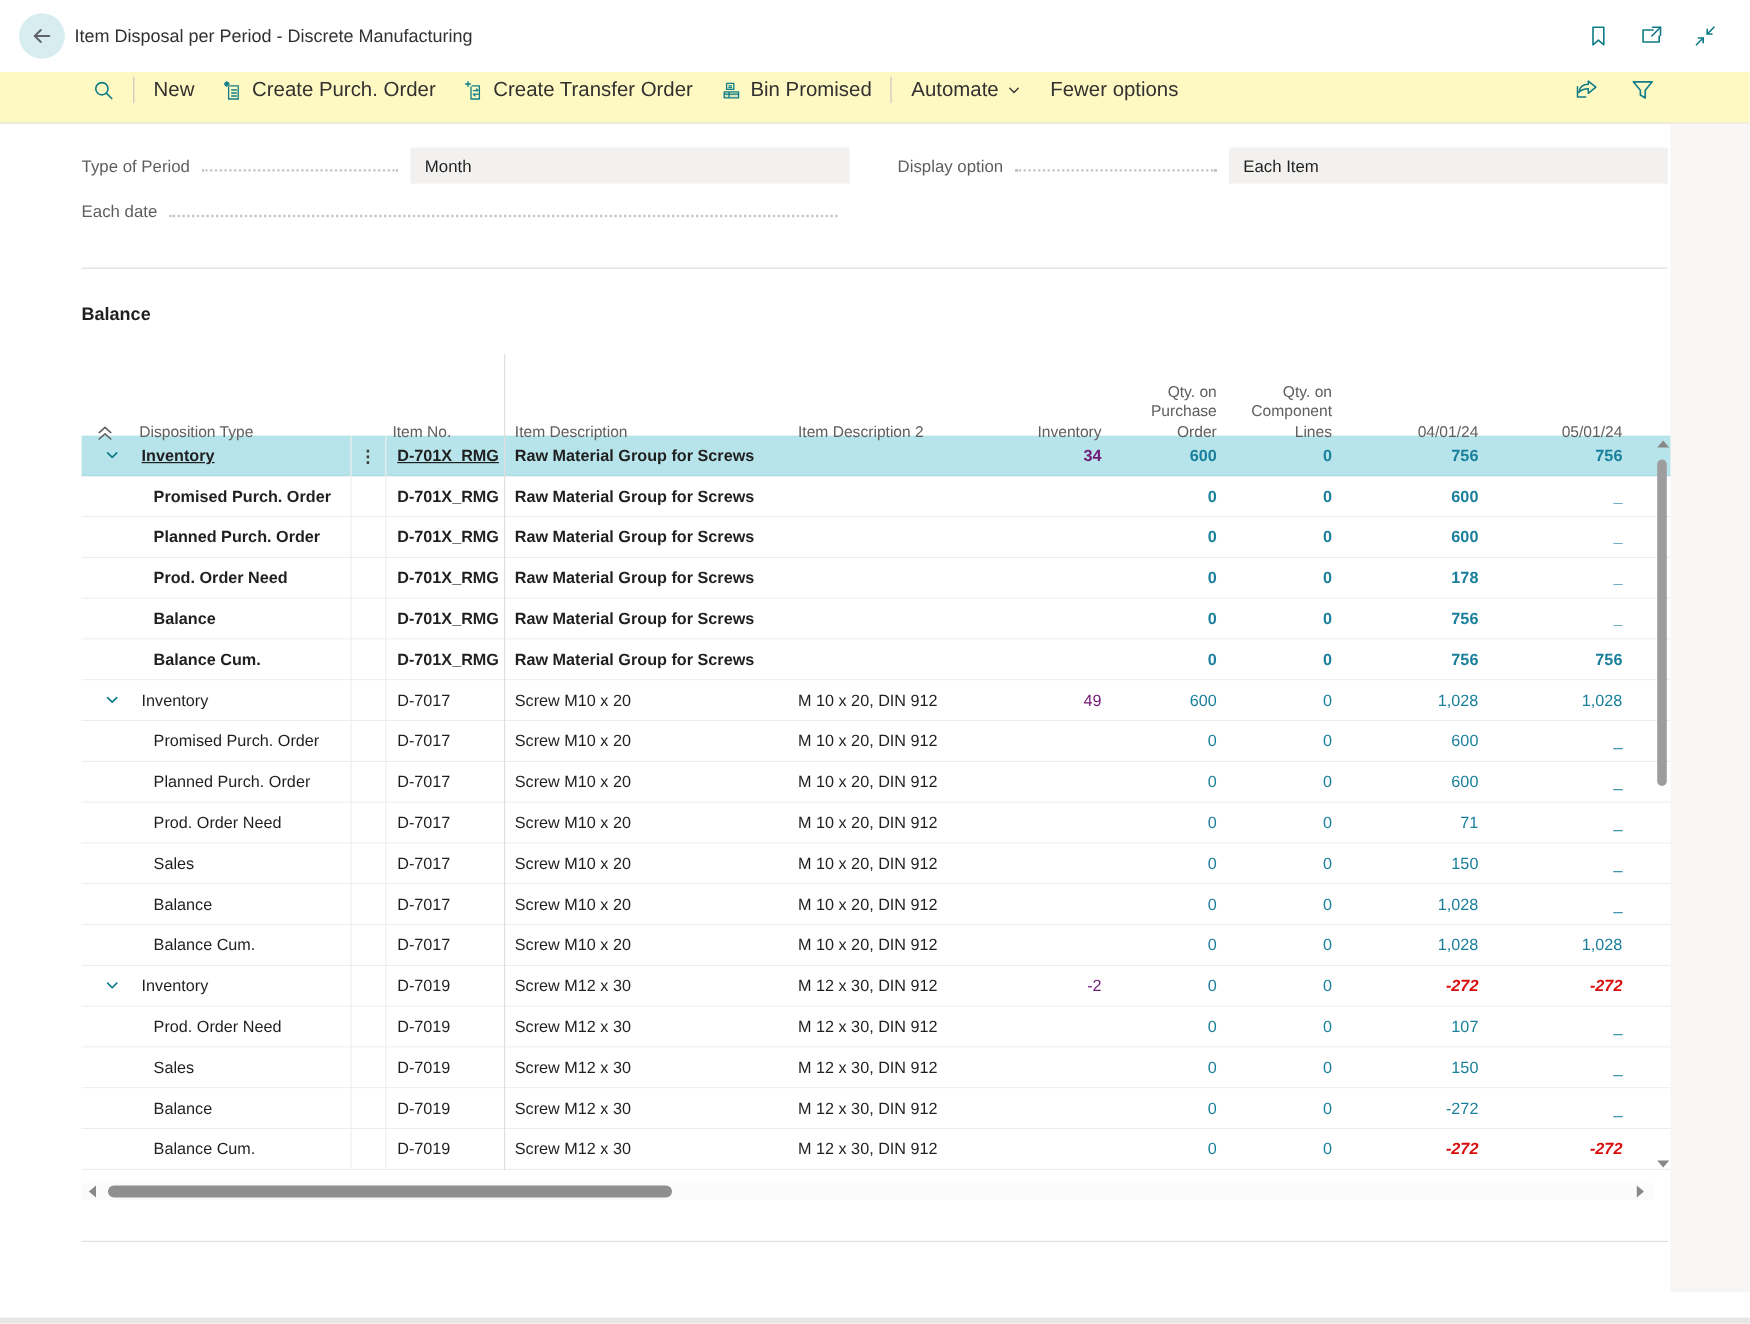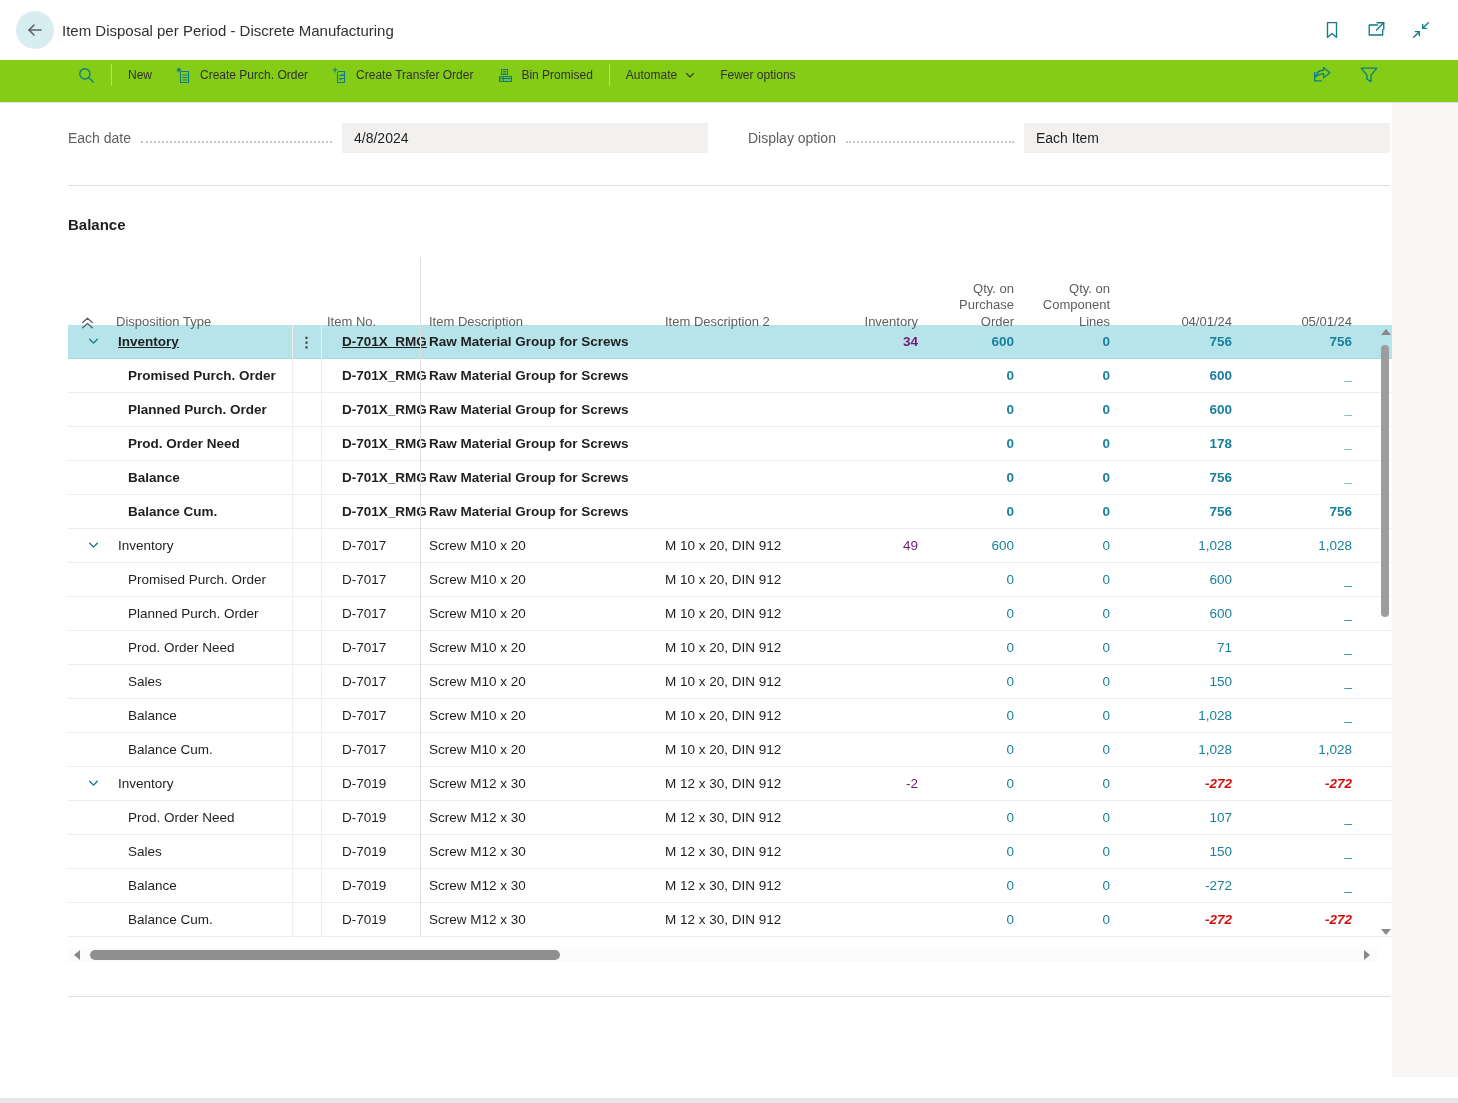--- a/index.html
+++ b/index.html
@@ -13,23 +13,23 @@
   
   .topbar { position:absolute; top:0; left:0; width:1458px; height:60px; background:#fff;
             display:flex; align-items:center; padding:0 28px 0 16px; }
   .back-circle { width:38px; height:38px; border-radius:50%; background:#d7edf0;
                  display:flex; align-items:center; justify-content:center; cursor:pointer; }
   .page-title { margin-left:8px; font-size:15px; color:#323130; }
   .topbar-right { margin-left:auto; display:flex; align-items:center; gap:26px; }
   .tealicon { color:#0f7c87; }
 
   
-  .toolbar { position:absolute; top:60px; left:0; width:1458px; height:43px; background:#84cc16;
+  .toolbar { position:absolute; top:60px; left:0; width:1458px; height:43px; background:#fef9c3;
              border-bottom:1px solid #e3e1df; display:flex; align-items:center;
-             padding:0 80px 12px 78px; font-size:12px; color:#323130; }
+             padding:0 80px 12px 78px; font-size:17px; color:#323130; }
   .tb-item { display:flex; align-items:center; gap:7px; cursor:pointer; white-space:nowrap; }
   .tb-sep { width:1px; height:22px; background:#c8c6c4; margin:0 16px; }
   .tb-group { display:flex; align-items:center; gap:24px; }
   .toolbar-right { margin-left:auto; display:flex; align-items:center; gap:28px; }
 
   
   .gutter { position:absolute; top:103px; left:1392px; width:66px; height:974px; background:#f7f6f5; }
   .main { position:absolute; top:103px; left:0; width:1458px; padding:0 68px; background:transparent; }
 
   .section-title { font-size:15px; font-weight:700; color:#1f1f1f; }
@@ -64,21 +64,21 @@
 
   .trow { height:34px; align-items:center; border-bottom:1px solid #ededed; font-size:13.5px;
           color:#1f1f1f; background:#fff; cursor:pointer; }
   .trow.bold { font-weight:700; }
   .trow.selected { background:#b6e4ea; border-bottom-color:#a9d9df; }
   .trow.selected .c-dispo .txt, .trow.selected .c-item { text-decoration:underline; }
   .c-exp { display:flex; justify-content:flex-end; padding-right:8px; }
   .c-dispo { padding-left:10px; white-space:nowrap; overflow:hidden; }
   .trow.child .c-dispo { padding-left:20px; }
   .c-kebab { display:flex; justify-content:center; color:#3b3a39; font-size:14px; letter-spacing:0; cursor:pointer; }
-  .c-item { padding-left:21px; white-space:nowrap; }
+  .c-item { padding-left:10px; white-space:nowrap; }
   .c-desc { padding-left:9px; white-space:nowrap; overflow:hidden; }
   .c-desc2 { white-space:nowrap; overflow:hidden; }
   .num { text-align:right; }
   .link { color:#197f9b; cursor:pointer; }
   .dark { color:#701a75; }
   .neg { color:#d80e0e; font-weight:700; font-style:italic; }
 
   
   .vscroll { position:absolute; left:1310px; top:68px; width:14px; height:612px; }
   .vthumb { position:absolute; left:3px; top:20px; width:8px; height:272px; background:#9d9d9d; border-radius:4px; cursor:grab; }
@@ -184,23 +184,27 @@
 </div>
 
 <div class="gutter"></div>
 
 <div class="main">
 
 
   <div class="fields">
     <div class="fields-col">
       <div class="field">
+        <span class="field-label">Type of Period</span>
+        <span class="leader"></span>
+        <div class="field-input">Month</div>
+      </div>
+      <div class="field">
         <span class="field-label">Each date</span>
         <span class="leader"></span>
-        <div class="field-input">4/8/2024</div>
       </div>
     </div>
     <div class="fields-col">
       <div class="field">
         <span class="field-label">Display option</span>
         <span class="leader"></span>
         <div class="field-input">Each Item</div>
       </div>
     </div>
   </div>

